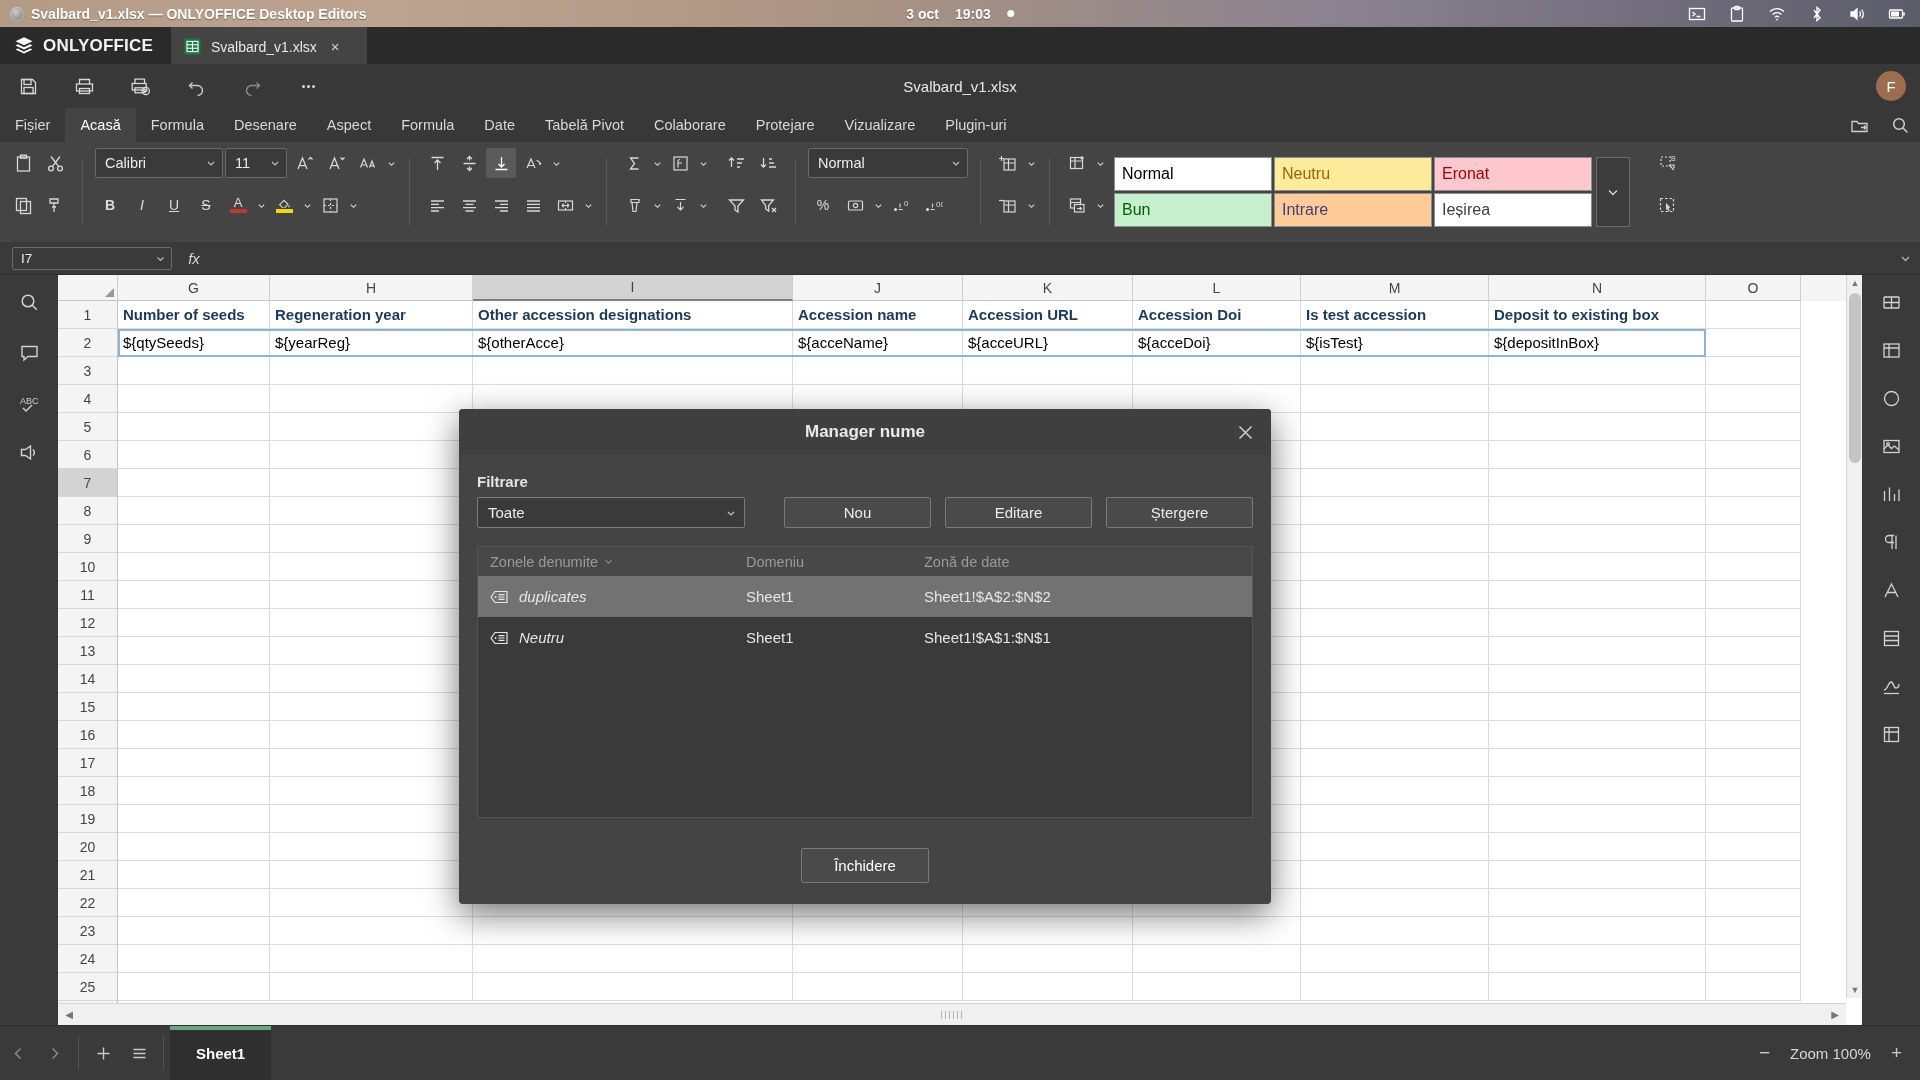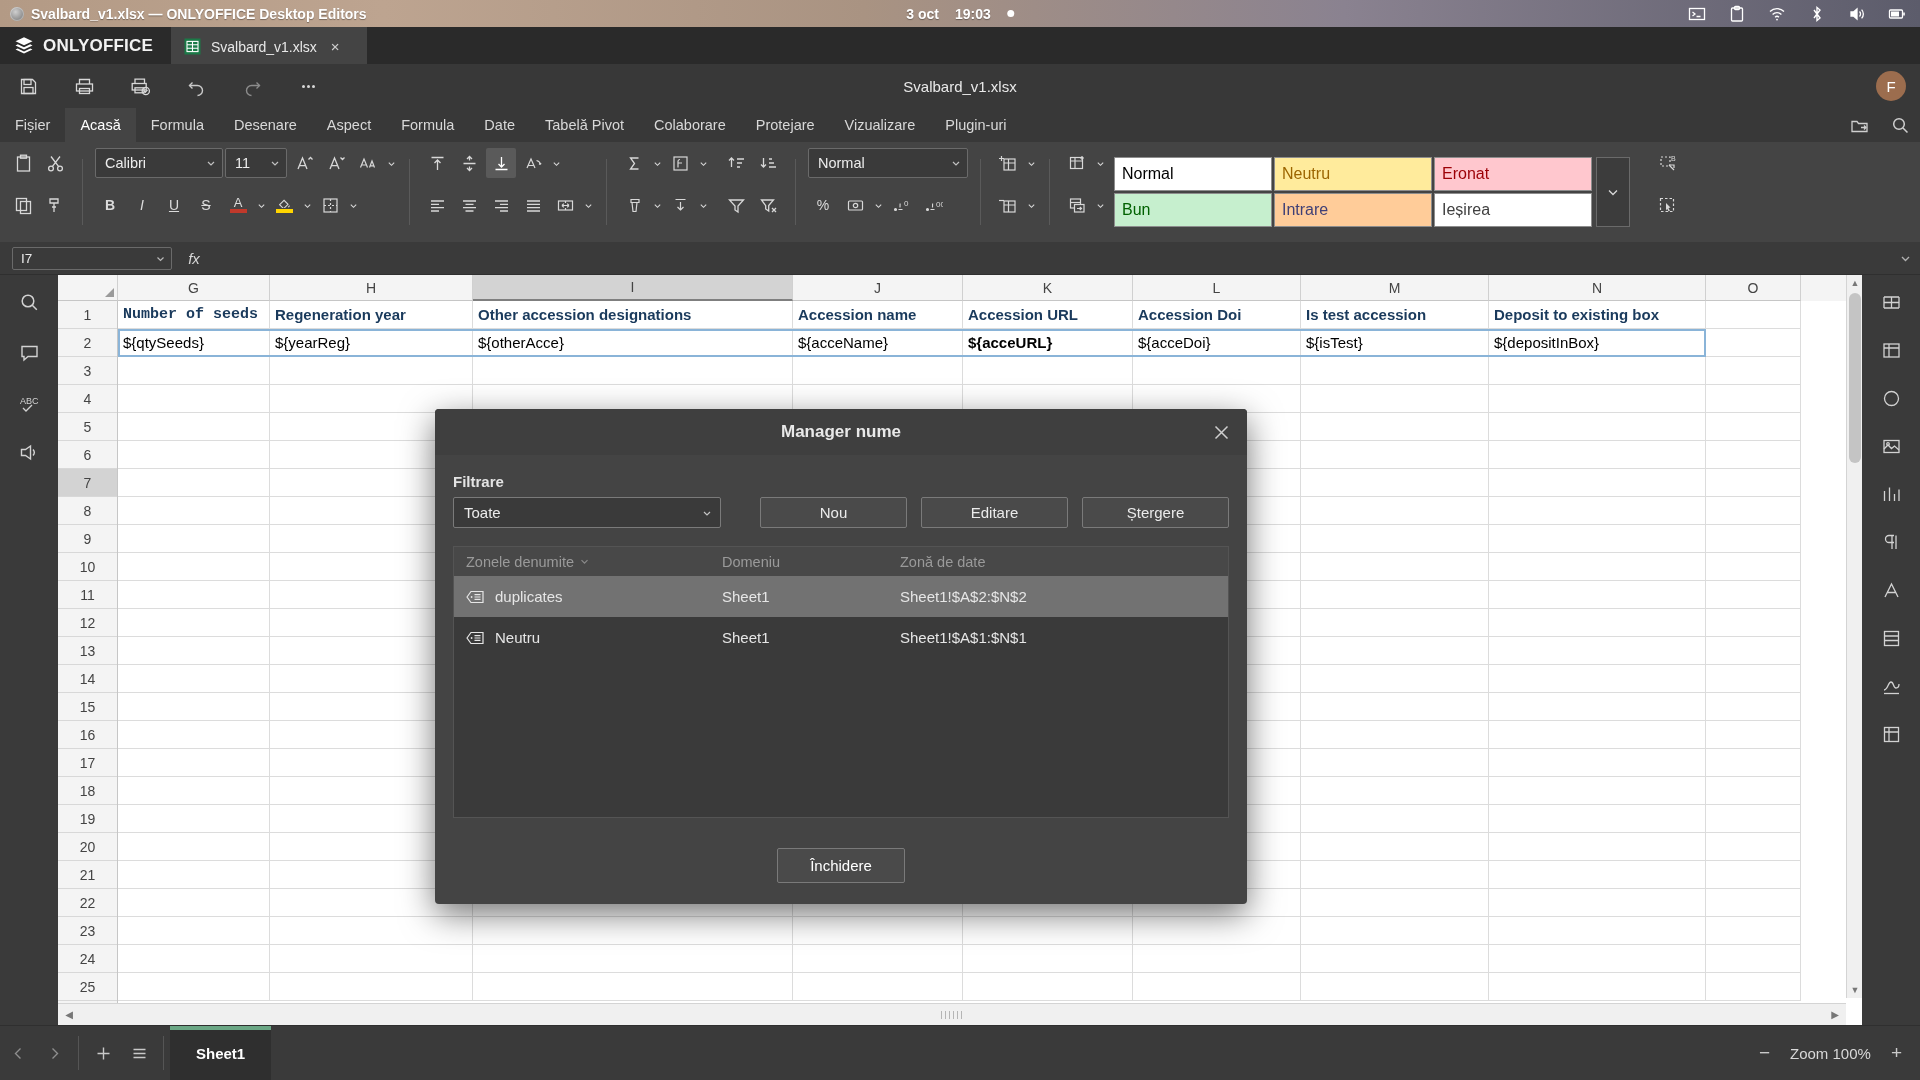--- a/index.html
+++ b/index.html
@@ -238,21 +238,21 @@
   .sheet-tab::before {
     content: ""; position: absolute; left: 0; right: 0; top: 0; height: 4px; background: #6aa684;
   }
   .status-right {
     position: absolute; right: 18px; display: flex; align-items: center; gap: 20px;
     font-size: 15px; color: #d8d8d8;
   }
   .zoom-ico { font-size: 19px; color: #c9c9c9; }
 
   
-  .overlay { position: absolute; inset: 0; }
+  .overlay { position: absolute; inset: 0; margin-left: 24px; }
   .modal {
     position: absolute; left: 435px; top: 409px; width: 812px; height: 495px;
     background: #444444; border-radius: 4px; box-shadow: 0 10px 34px rgba(0,0,0,.55);
     display: flex; flex-direction: column;
   }
   .modal-head {
     height: 46px; background: #3f3f3f; border-radius: 4px 4px 0 0;
     display: flex; align-items: center; justify-content: center; position: relative;
   }
   .modal-title { font-size: 17px; font-weight: 700; color: #e9e9e9; }
@@ -277,21 +277,21 @@
   }
   .lst { margin-top: 18px; border: 1px solid #545454; height: 272px; background: #3a3a3a; }
   .lst-head { display: flex; height: 29px; background: #484848; align-items: center; }
   .lh { font-size: 14.5px; color: #9a9a9a; display: flex; align-items: center; gap: 6px; }
   .lh svg { width: 9px; height: 9px; opacity: .8; }
   .lh.c1 { width: 268px; padding-left: 12px; }
   .lh.c2 { width: 178px; }
   .lh.c3 { flex: 1; }
   .lrow { display: flex; height: 41px; align-items: center; font-size: 15px; color: #e6e6e6; }
   .lrow.sel { background: #727272; }
-  .lc1 { width: 268px; padding-left: 12px; display: flex; align-items: center; gap: 10px; }
+  .lc1 { width: 268px; padding-left: 12px; display: flex; align-items: center; gap: 10px; font-style: italic; }
   .lc1 svg { width: 19px; height: 16px; display: block; }
   .lc2 { width: 178px; }
   .lc3 { flex: 1; }
   .modal-foot { height: 78px; display: flex; align-items: center; justify-content: center; }
   .close-btn {
     width: 128px; height: 35px; background: #4a4a4a; border: 1px solid #7a7a7a; border-radius: 2px;
     display: flex; align-items: center; justify-content: center; font-size: 15px; color: #ffffff;
   }
 </style>
 </head>
@@ -983,36 +983,36 @@
         <div class="rh">19</div>
         <div class="rh">20</div>
         <div class="rh">21</div>
         <div class="rh">22</div>
         <div class="rh">23</div>
         <div class="rh">24</div>
         <div class="rh">25</div>
       </div>
       <div class="cells">
         <div class="crow">
-          <div class="cell hdrcell" style="width:152px;font-family:Liberation Mono, monospace;">Number of seeds</div>
+          <div class="cell hdrcell" style="width:152px;">Number of seeds</div>
           <div class="cell hdrcell" style="width:203px;">Regeneration year</div>
           <div class="cell hdrcell" style="width:320px;">Other accession designations</div>
           <div class="cell hdrcell" style="width:170px;">Accession name</div>
           <div class="cell hdrcell" style="width:170px;">Accession URL</div>
           <div class="cell hdrcell" style="width:168px;">Accession Doi</div>
           <div class="cell hdrcell" style="width:188px;">Is test accession</div>
           <div class="cell hdrcell" style="width:217px;">Deposit to existing box</div>
           <div class="cell" style="width:95px;"></div>
         </div>
         <div class="crow">
           <div class="cell" style="width:152px;">${qtySeeds}</div>
           <div class="cell" style="width:203px;">${yearReg}</div>
           <div class="cell" style="width:320px;">${otherAcce}</div>
           <div class="cell" style="width:170px;">${acceName}</div>
-          <div class="cell" style="width:170px;font-weight:bold;">${acceURL}</div>
+          <div class="cell" style="width:170px;">${acceURL}</div>
           <div class="cell" style="width:168px;">${acceDoi}</div>
           <div class="cell" style="width:188px;">${isTest}</div>
           <div class="cell" style="width:217px;">${depositInBox}</div>
           <div class="cell" style="width:95px;"></div>
         </div>
         <div class="crow">
             <div class="cell" style="width:152px;"></div>
             <div class="cell" style="width:203px;"></div>
             <div class="cell" style="width:320px;"></div>
             <div class="cell" style="width:170px;"></div>

